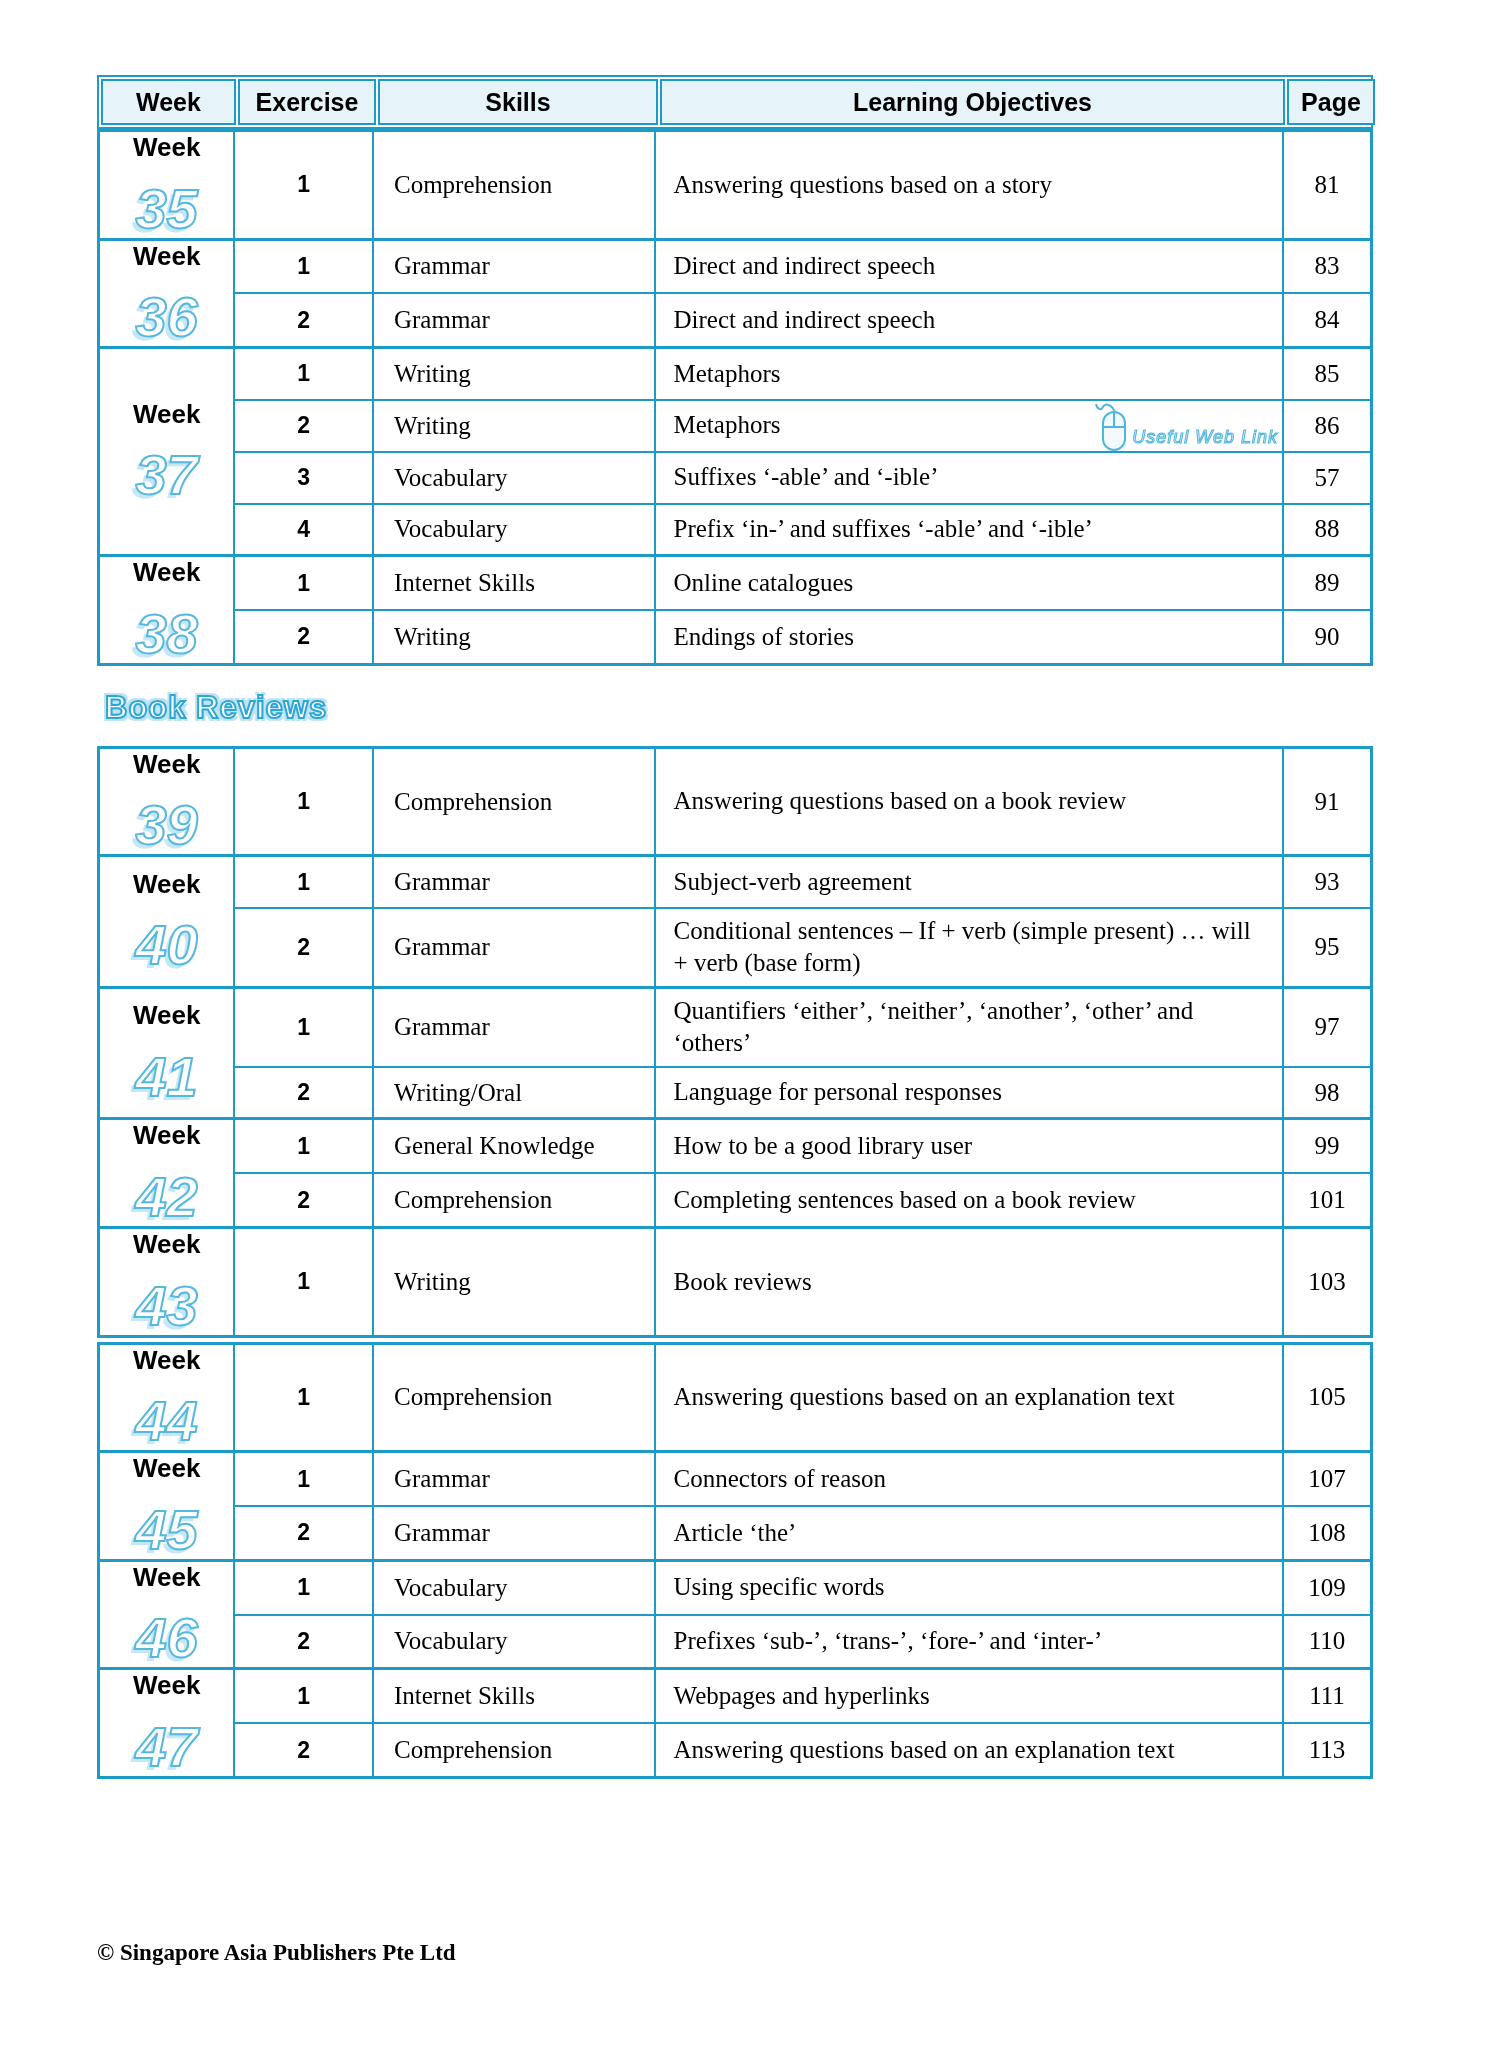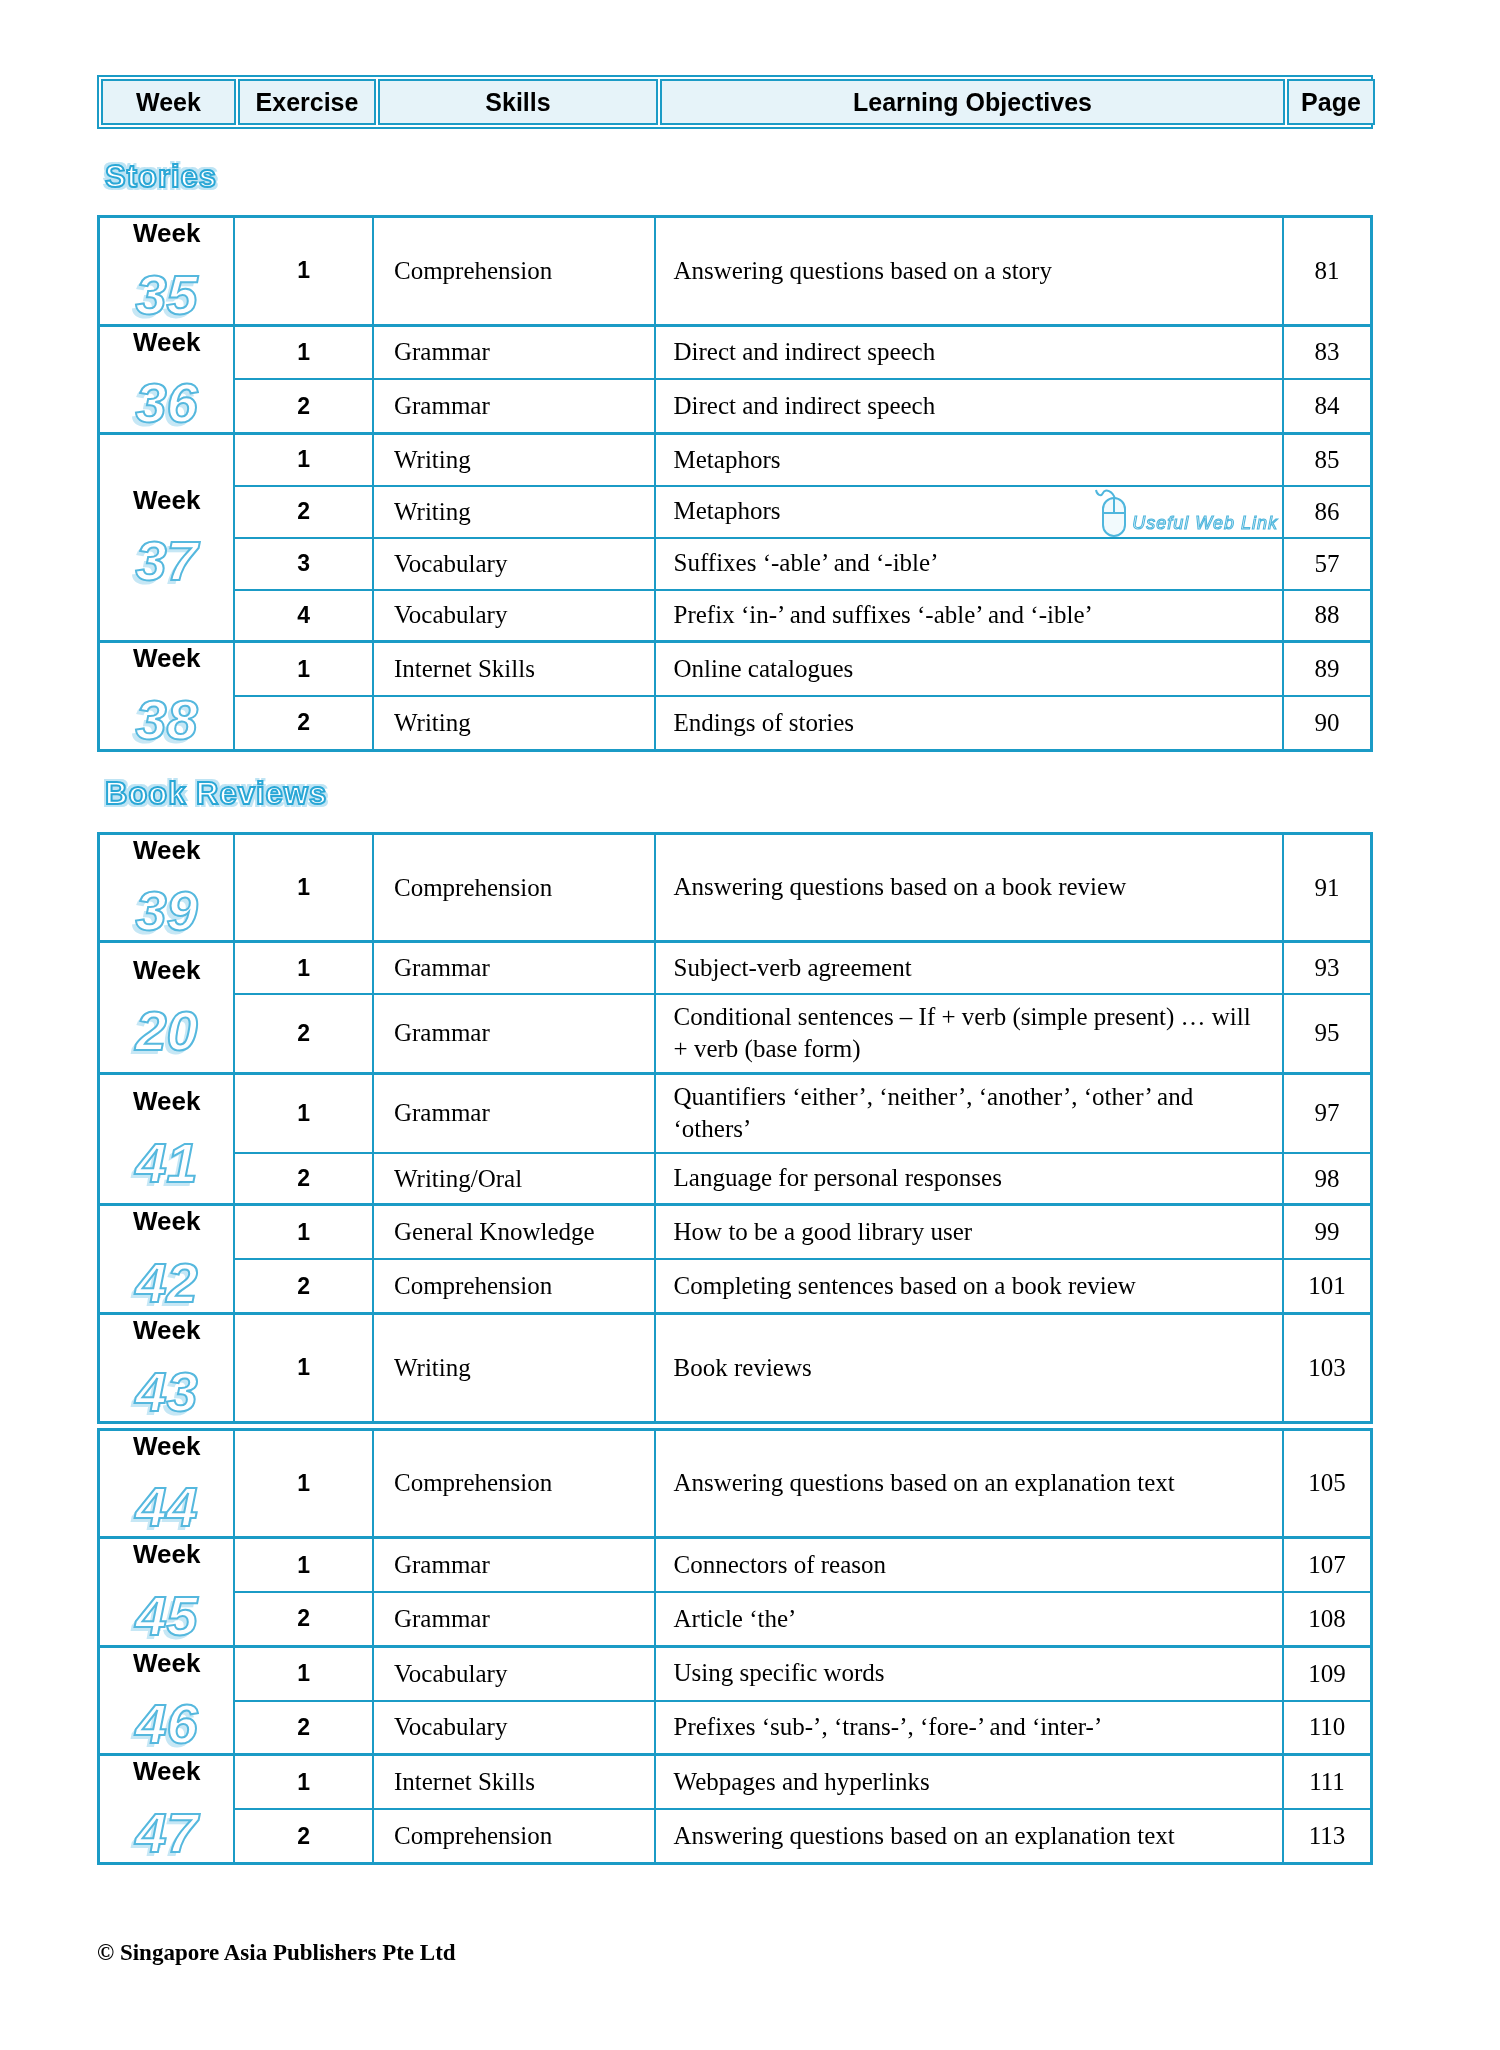--- a/index.html
+++ b/index.html
@@ -71,21 +71,20 @@
           <th>Exercise</th>
           <th>Skills</th>
           <th>Learning Objectives</th>
           <th>Page</th>
         </tr>
       </tbody>
         </table>
     </div>
 
     <div id="sections">
-        <div class="section-heading first">Stories</div>
         <table class="toc">
           <colgroup>
             <col style="width:135px">
             <col style="width:138px">
             <col style="width:280px">
             <col style="width:625px">
             <col style="width:88px">
           </colgroup>
           <tbody>
             <tr class="week-start tall">
@@ -184,21 +183,21 @@
                 <div class="week-num">39</div>
               </td>
               <td class="exercise-cell">1</td>
               <td class="skill-cell">Comprehension</td>
               <td class="objective-cell"><span>Answering questions based on a book review</span></td>
               <td class="page-cell">91</td>
             </tr>
             <tr class="week-start">
               <td class="week-cell" rowspan="2">
                 <div class="week-word">Week</div>
-                <div class="week-num">20</div>
+                <div class="week-num">40</div>
               </td>
               <td class="exercise-cell">1</td>
               <td class="skill-cell">Grammar</td>
               <td class="objective-cell"><span>Subject-verb agreement</span></td>
               <td class="page-cell">93</td>
             </tr>
             <tr>
               <td class="exercise-cell">2</td>
               <td class="skill-cell">Grammar</td>
               <td class="objective-cell"><span>Conditional sentences – If + verb (simple present) … will + verb (base form)</span></td>

